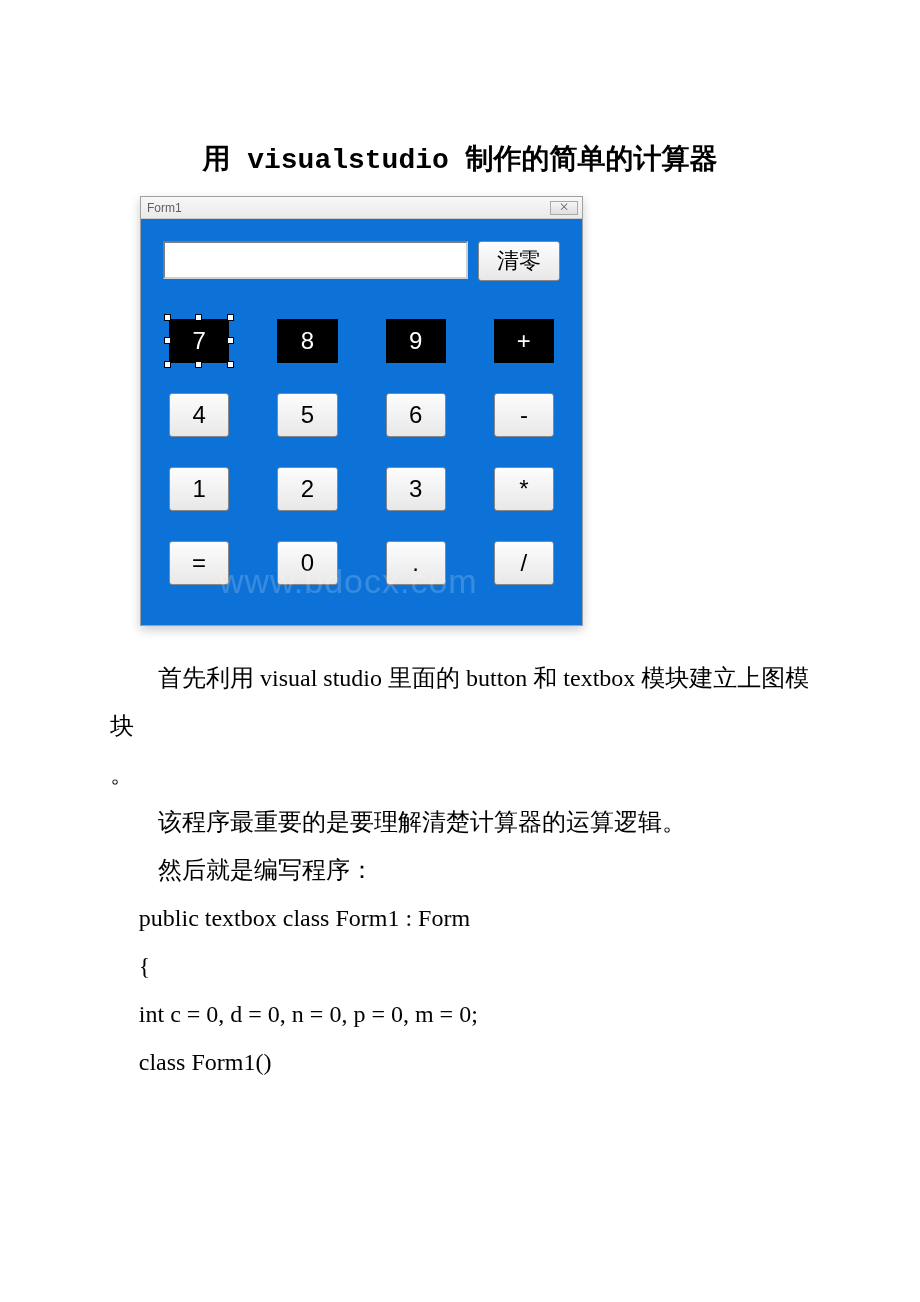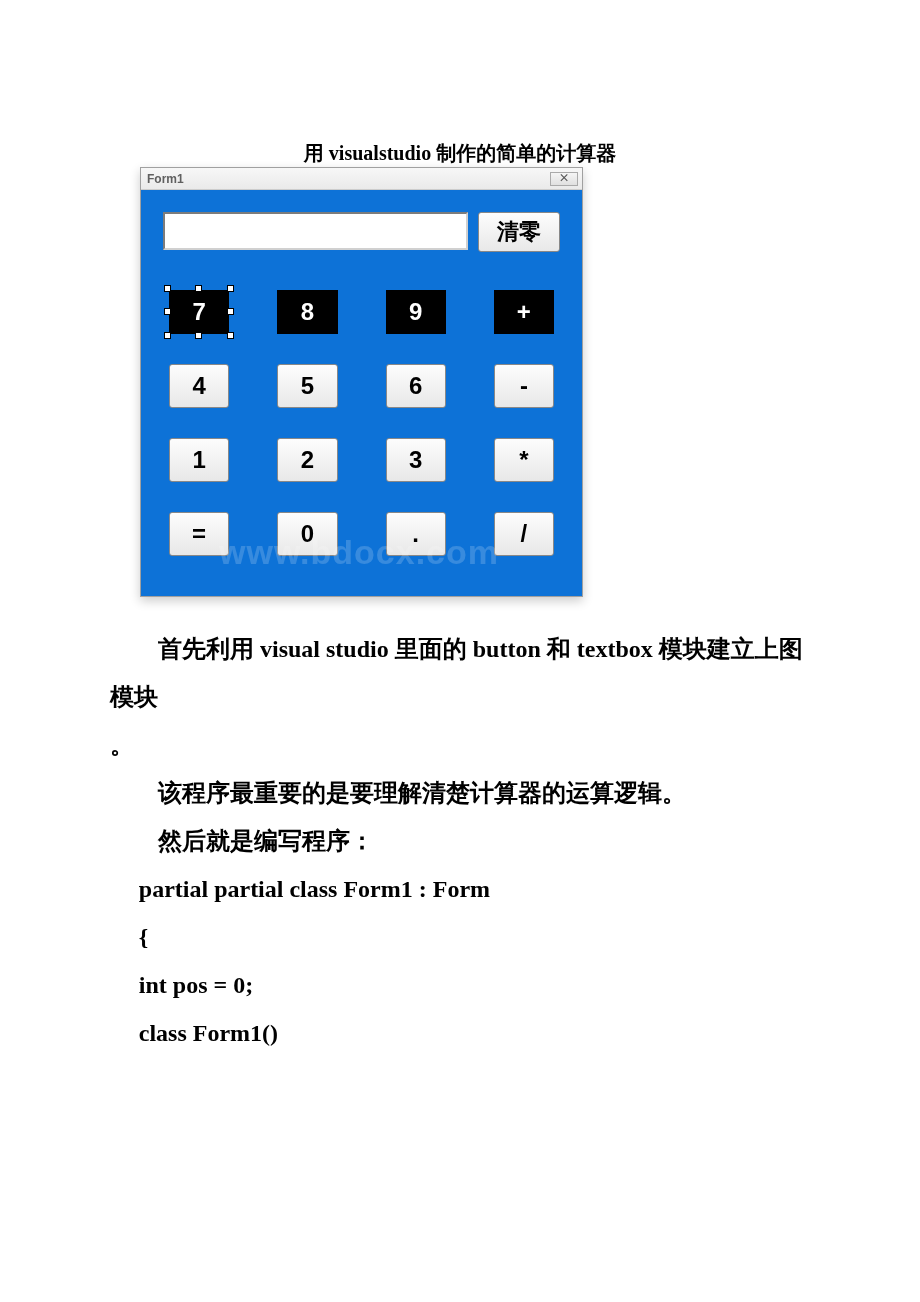--- a/index.html
+++ b/index.html
@@ -1,26 +1,27 @@
 <!DOCTYPE html>
 <html><head>
   <meta charset="utf-8">
   <style>
-    * { box-sizing: border-box; margin: 0; padding: 0; font-weight: bold; }
+    * { box-sizing: border-box; margin: 0; padding: 0; }
     body {
       width: 920px;
       background: #fff;
       font-family: "SimSun", "宋体", serif;
       padding: 140px 110px 60px 110px;
     }
     .title {
-      font-size: 20px;
+      font-size: 28px;
       font-weight: bold;
       text-align: center;
-      font-family: Liberation Serif, serif;
+      margin-bottom: 18px;
+      font-family: Liberation Mono, monospace;
     }
     .form-wrapper {
       margin-left: 30px;
       margin-bottom: 28px;
     }
     .winform {
       width: 443px;
       border: 1px solid #a0a0a0;
       background: #fff;
       box-shadow: 0 4px 10px rgba(0,0,0,0.2);
@@ -214,17 +215,17 @@
       </div>
     </div>
   </div>
 </div>
 
 <div class="body-text">
   <p>首先利用 visual studio 里面的 button 和 textbox 模块建立上图模块</p>
   <p class="noindent hangover">。</p>
   <p>该程序最重要的是要理解清楚计算器的运算逻辑。</p>
   <p>然后就是编写程序：</p>
-  <p class="code-line">partial partial class Form1 : Form</p>
+  <p class="code-line">public textbox class Form1 : Form</p>
   <p class="code-line"> {</p>
-  <p class="code-line"> int pos = 0;</p>
+  <p class="code-line"> int c = 0, d = 0, n = 0, p = 0, m = 0;</p>
   <p class="code-line"> class Form1()</p>
 </div>
 
 </body></html>

